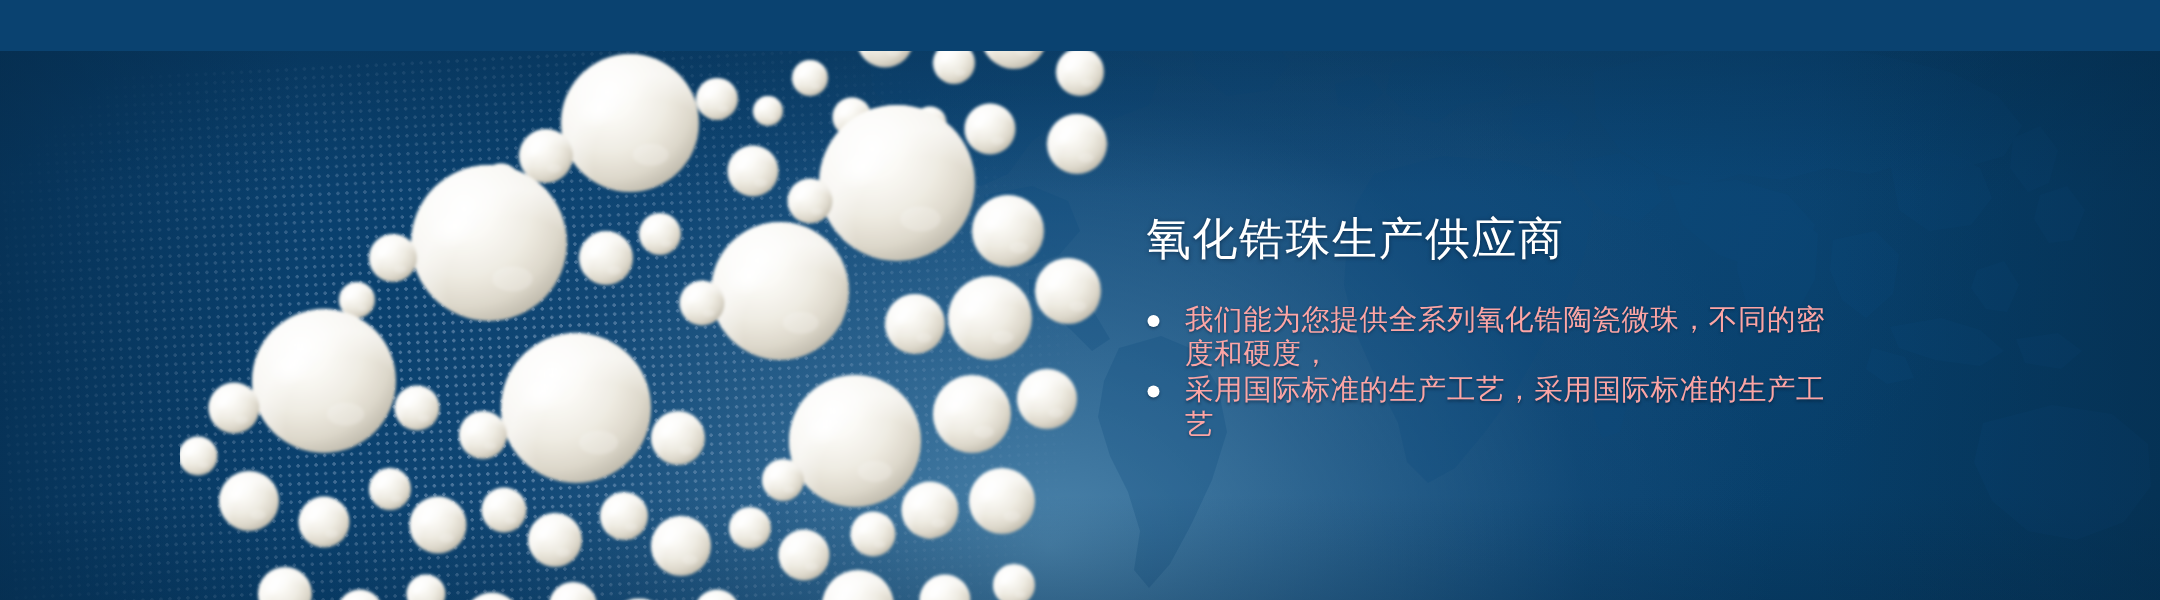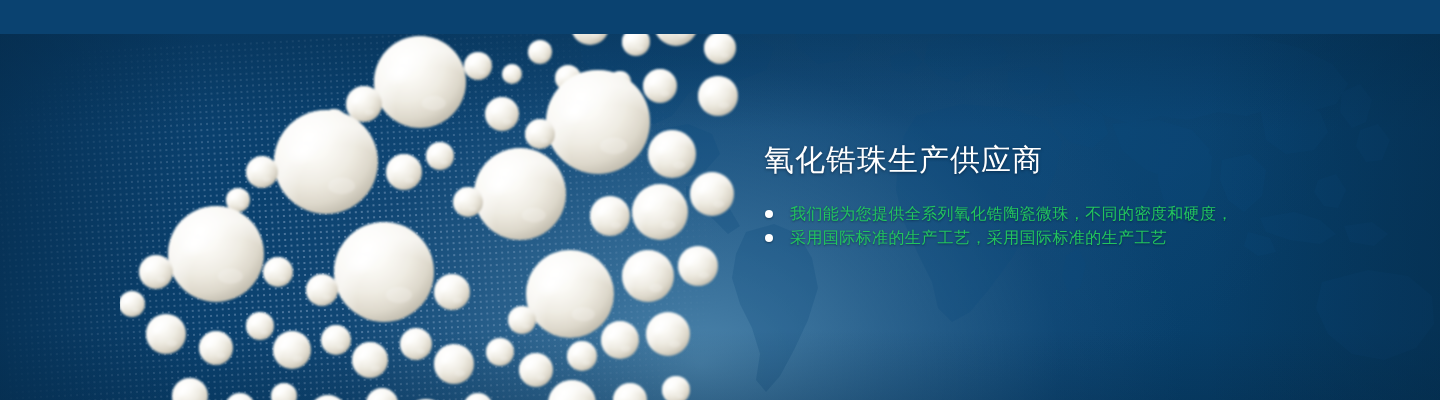--- a/index.html
+++ b/index.html
@@ -110,22 +110,22 @@
 
   .bullets {
     margin: 0;
     padding: 0;
     list-style: none;
   }
 
   .bullet {
     position: relative;
     padding-left: 26px;
-    color: #22c55e;
-    font-size: 16px;
+    color: #fca5a5;
+    font-size: 19px;
     line-height: 23px;
     letter-spacing: 0.4px;
     margin-bottom: 1px;
     text-shadow: 0 1px 2px rgba(0,18,38,0.5);
   }
 
   .bullet .dot {
     position: absolute;
     left: 1px;
     top: 8px;

